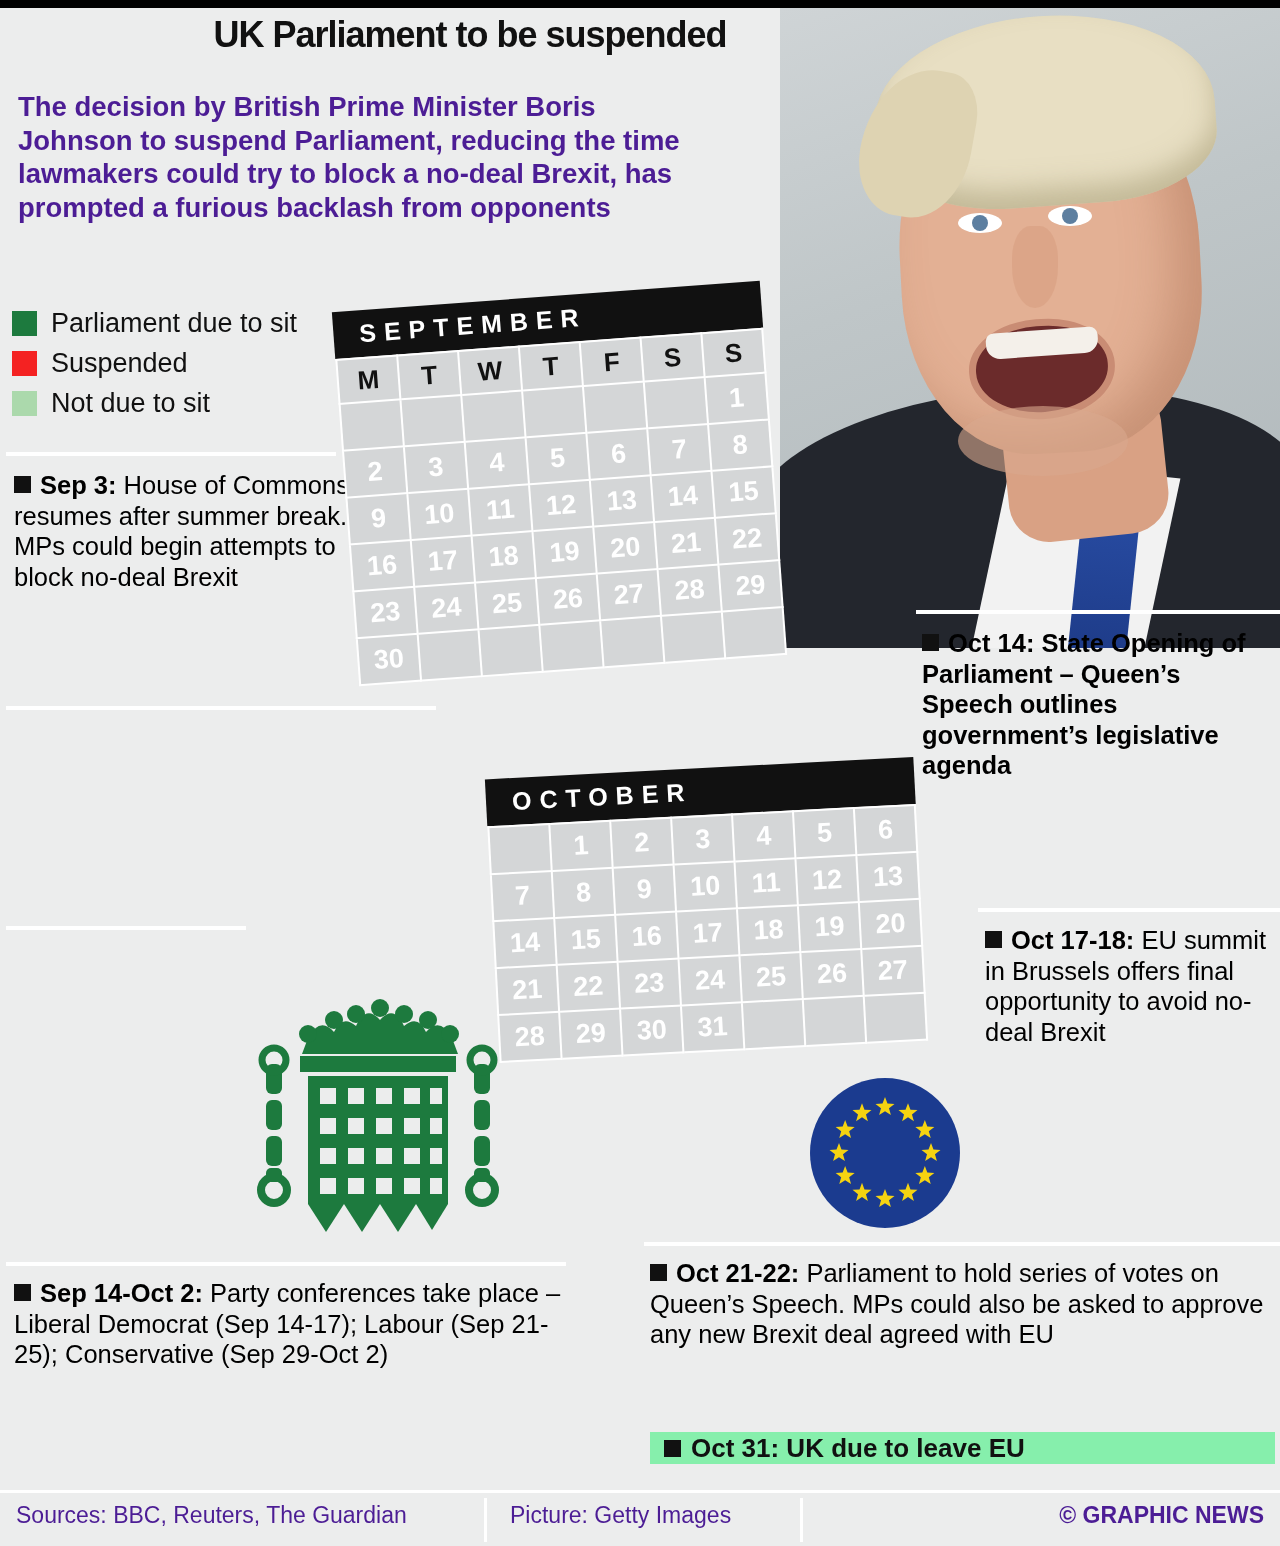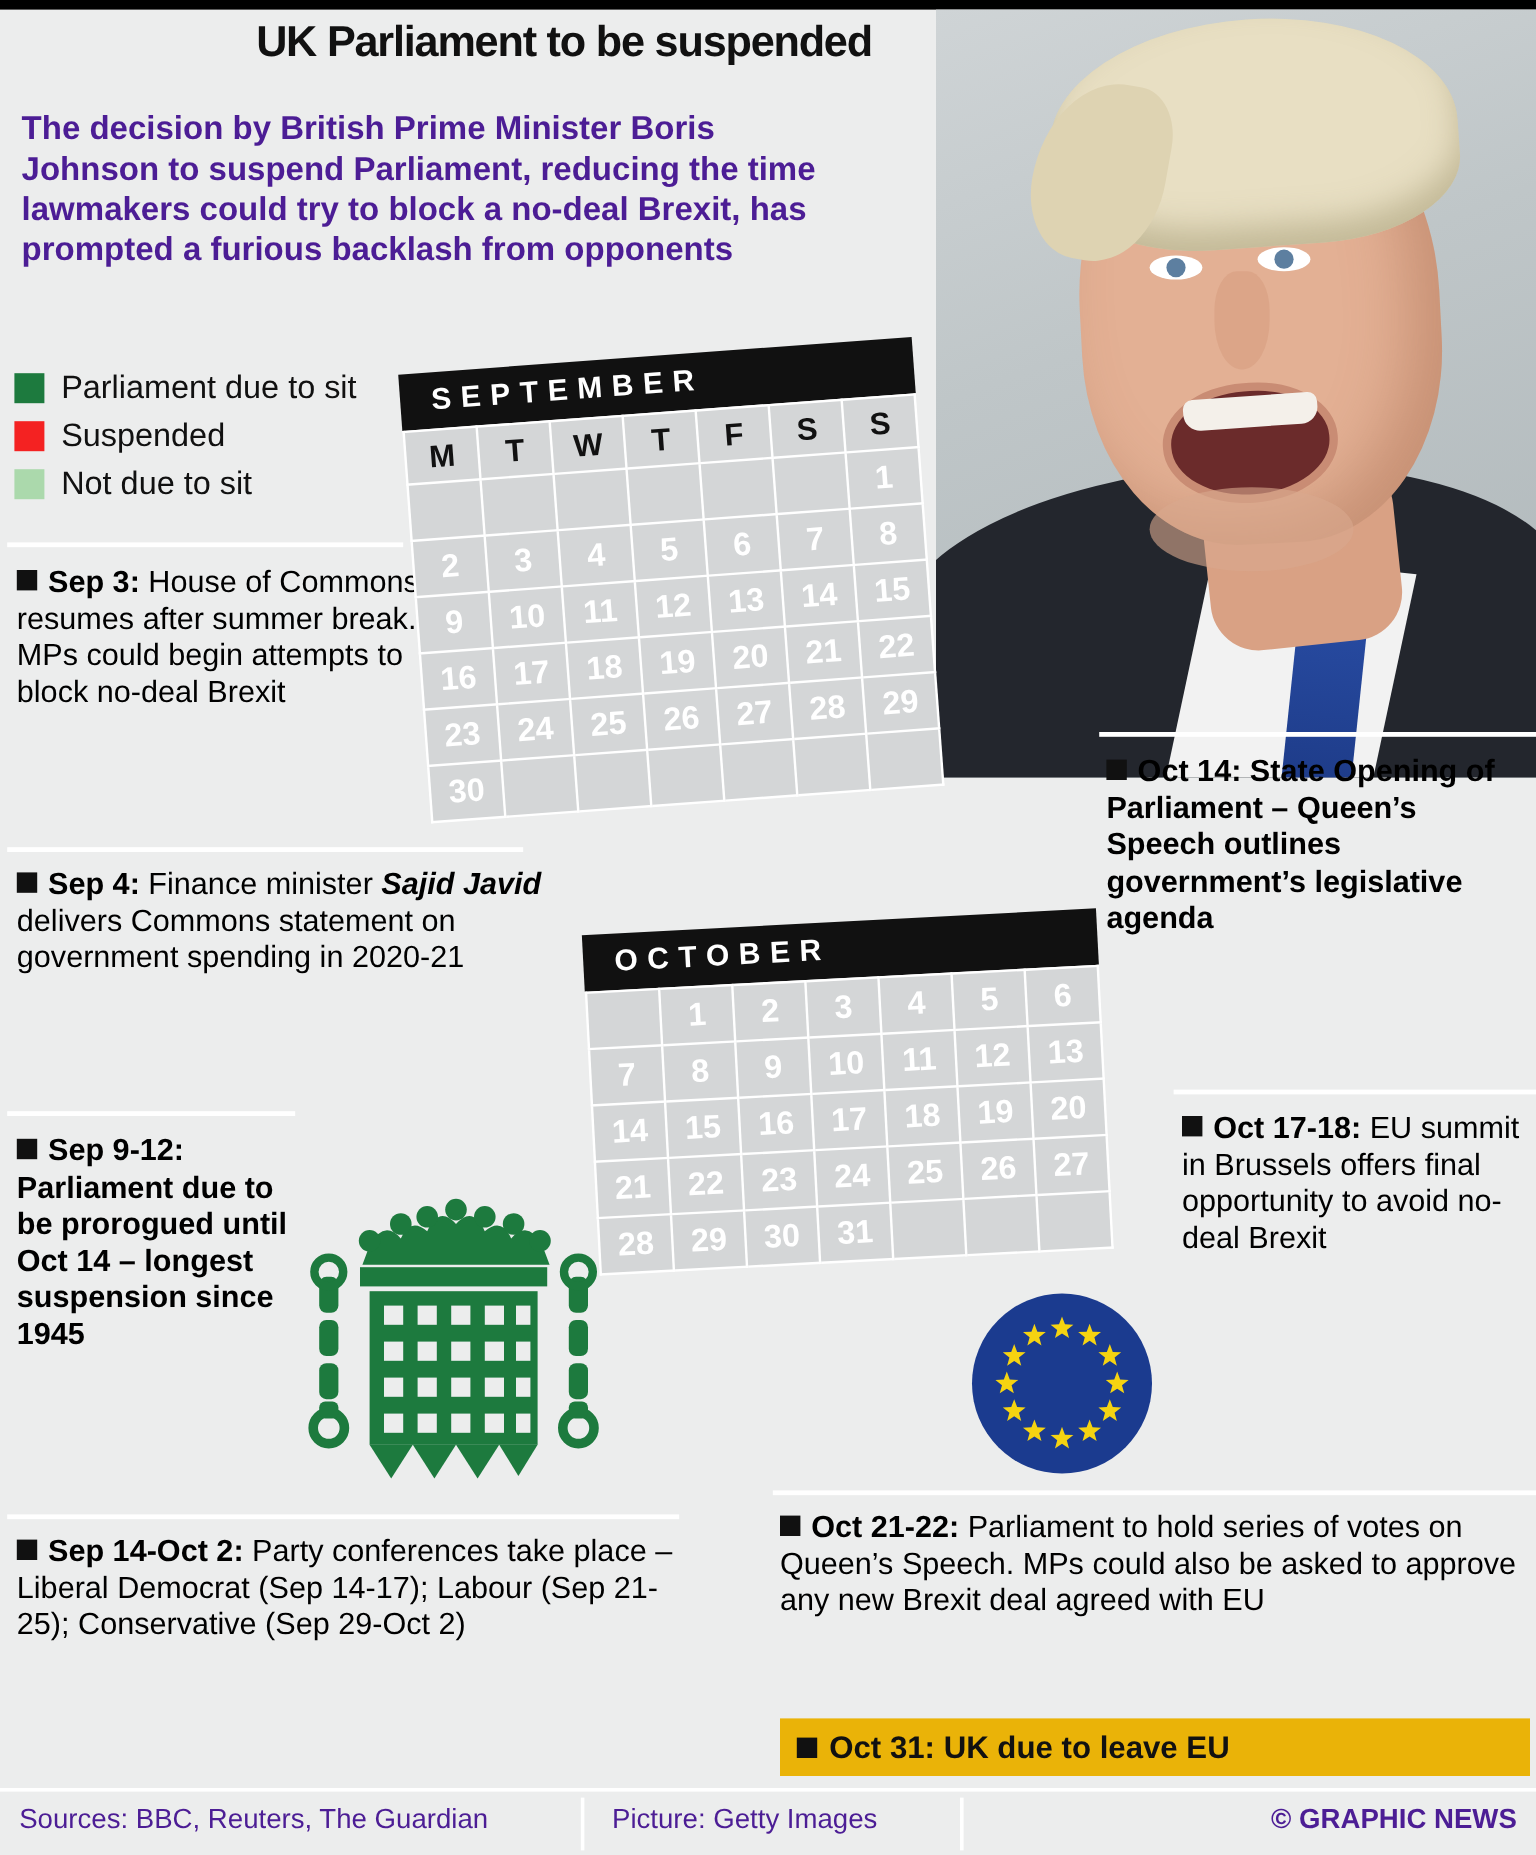--- a/index.html
+++ b/index.html
@@ -106,22 +106,22 @@
   #note-sep3  { left: 14px; top: 470px; width: 360px; }
   #note-sep4  { left: 14px; top: 722px; width: 440px; }
   #note-sep912{ left: 14px; top: 944px; width: 240px; font-weight: bold; }
   #note-sep14 { left: 14px; top: 1278px; width: 560px; }
 
   #note-oct14 { left: 922px; top: 628px; width: 350px; font-weight: bold; }
   #note-oct17 { left: 985px; top: 925px; width: 290px; }
   #note-oct21 { left: 650px; top: 1258px; width: 625px; }
 
   .oct31-bar {
-    position: absolute; left: 650px; top: 1432px; width: 625px; height: 48px;
-    background: #eab308; display: flex; align-items: center; padding-left: 14px;
+    position: absolute; left: 650px; top: 1432px; width: 625px; height: 32px;
+    background: #86efac; display: flex; align-items: center; padding-left: 14px;
     font-size: 26px; font-weight: bold; color: #111;
   }
   .oct31-bar .bullet { width:17px; height:17px; background:#111; display:inline-block; margin-right:10px;}
 
   
   .cal { position: absolute; }
   #cal-sep { left: 345px; top: 296px; transform: rotate(-4.2deg); }
   #cal-oct { left: 492px; top: 768px; transform: rotate(-3deg); }
   .cal-head {
     background: #111; color: #fff; font-weight: bold; font-size: 25px;
@@ -207,27 +207,21 @@
   <div class="hr" style="left:6px; top:926px; width:240px;"></div>
   <div class="hr" style="left:6px; top:1262px; width:560px;"></div>
   <div class="hr" style="left:916px; top:610px; width:364px;"></div>
   <div class="hr" style="left:978px; top:908px; width:302px;"></div>
   <div class="hr" style="left:644px; top:1242px; width:636px;"></div>
 
   <div class="note" id="note-sep3">
     <span class="bullet"></span><b>Sep 3:</b><span> House of Commons resumes after summer break. MPs could begin attempts to block no-deal Brexit</span>
   </div>
 
-  <div class="note" id="note-sep4">
-    <span class="bullet"></span><b>Sep 4:</b><span> Finance minister </span><i>Sajid Javid</i><span> delivers Commons statement on government spending in 2020-21</span>
-  </div>
-
-  <div class="note" id="note-sep912">
-    <span class="bullet"></span><b>Sep 9-12:</b><span> Parliament due to be prorogued until Oct 14 – longest suspension since 1945</span>
-  </div>
+
 
   <div class="note" id="note-sep14">
     <span class="bullet"></span><b>Sep 14-Oct 2:</b><span> Party conferences take place – Liberal Democrat (Sep 14-17); Labour (Sep 21-25); Conservative (Sep 29-Oct 2)</span>
   </div>
 
   <div class="note" id="note-oct14">
     <span class="bullet"></span><b>Oct 14:</b><span> State Opening of Parliament – Queen’s Speech outlines government’s legislative agenda</span>
   </div>
 
   <div class="note" id="note-oct17">

